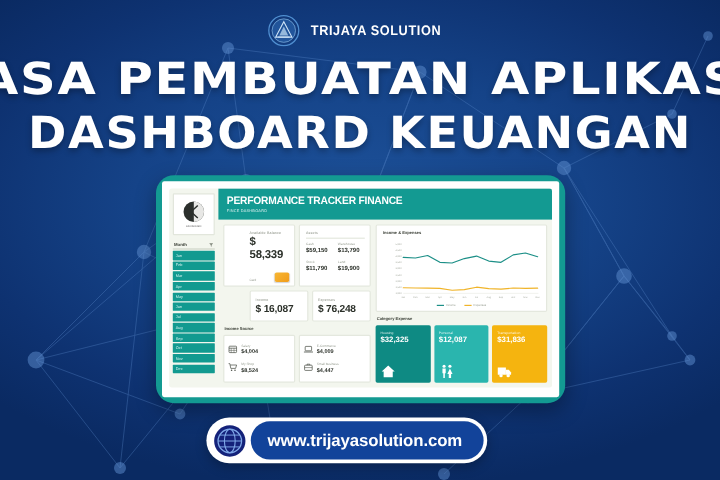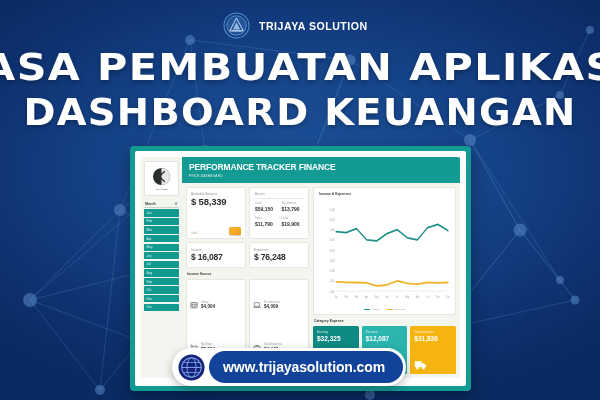--- a/index.html
+++ b/index.html
@@ -40,22 +40,22 @@
     font-family:"DejaVu Sans", sans-serif;
     letter-spacing:1.2px;
     text-shadow:0 2px 5px rgba(0,0,0,.30);
     line-height:1.02;
   }
   #headline-1 { font-size:35px; transform:scaleX(1.18) scaleY(1.05); }
   #headline-2 { font-size:35px; transform:scaleX(1.10) scaleY(1.05); margin-top:9px; }
 
   
   #dash-frame {
-    position:absolute; left:130px; top:146px; width:341px; height:245px; z-index:6;
-    background:#139a92; border-radius:4px;
+    position:absolute; left:130px; top:146px; width:341px; height:190px; z-index:6;
+    background:#139a92; border-radius:15px;
     padding:5px;
     box-shadow:0 6px 18px rgba(0,0,0,.33);
   }
   #dash-white { width:100%; height:100%; background:#fff; border-radius:2px; padding:6px 6px 8px 6px; }
   #dash-inner {
     width:100%; height:100%; background:#f3f6ee;
     border-radius:2px; position:relative; overflow:hidden;
     display:flex;
   }
 
@@ -91,36 +91,36 @@
   #dash-body { flex:1; display:flex; padding:4px 4px 4px 4px; gap:4px; min-height:0; }
   #col-left { width:123px; flex:0 0 123px; display:flex; flex-direction:column; gap:3px; }
   #col-right { flex:1; display:flex; flex-direction:column; gap:3px; min-width:0; }
 
   .card { background:#fff; border:.5px solid #e4e8de; border-radius:1.5px; }
   .card-label { font-size:3px; color:#8b9185; letter-spacing:.15px; }
   .kpi-value { font-size:9.5px; font-weight:700; color:#2b3029; letter-spacing:-.2px; }
   .kpi-cur { font-weight:700; }
 
   #row-balance { display:flex; gap:3px; height:52px; }
-  #card-balance { flex:0 0 60px; padding:4px 4px 3px 4px; position:relative; display:flex; flex-direction:column; }
+  #card-balance { flex:0 0 60px; padding:4px 4px 3px 21px; position:relative; display:flex; flex-direction:column; }
   #balance-spacer { flex:1; }
   #balance-foot { display:flex; align-items:flex-end; justify-content:space-between; }
   #balance-acct { font-size:2.6px; color:#9aa095; }
   #credit-card {
     width:12px; height:7.5px; border-radius:1.5px;
     background:linear-gradient(135deg,#f7b733 0%,#f19c1b 100%);
     box-shadow:0 .5px 1px rgba(0,0,0,.18);
   }
   #card-assets { flex:1; padding:4px 4px 3px 5px; }
   #assets-grid { display:grid; grid-template-columns:1fr 1fr; gap:5px 4px; margin-top:4px; }
   .asset-label { font-size:2.7px; color:#9aa095; letter-spacing:.1px; }
   .asset-value { font-size:5px; font-weight:700; color:#2b3029; margin-top:1px; }
   .divider-line { height:.5px; background:#e4e8de; margin-top:2px; }
 
-  #row-inc-exp { display:flex; gap:3px; height:26px; }
+  #row-inc-exp { display:flex; gap:3px; height:26px;margin-left:22px; }
   .mini-kpi { flex:1; padding:3px 4px; display:flex; flex-direction:column; justify-content:center; }
   .mini-kpi .kpi-value { font-size:8.5px; }
 
   #section-income-label, #section-cat-label {
     font-size:3.4px; font-weight:700; color:#3a3f36; padding:1px 0 0 1px;
   }
   #row-sources { display:flex; gap:3px; flex:1; }
   .source-card { flex:1; padding:4px 3px; display:flex; flex-direction:column; justify-content:space-around; }
   .source-item { display:flex; align-items:center; gap:3px; }
   .source-icon { width:8px; height:8px; flex:0 0 8px; display:block; }

